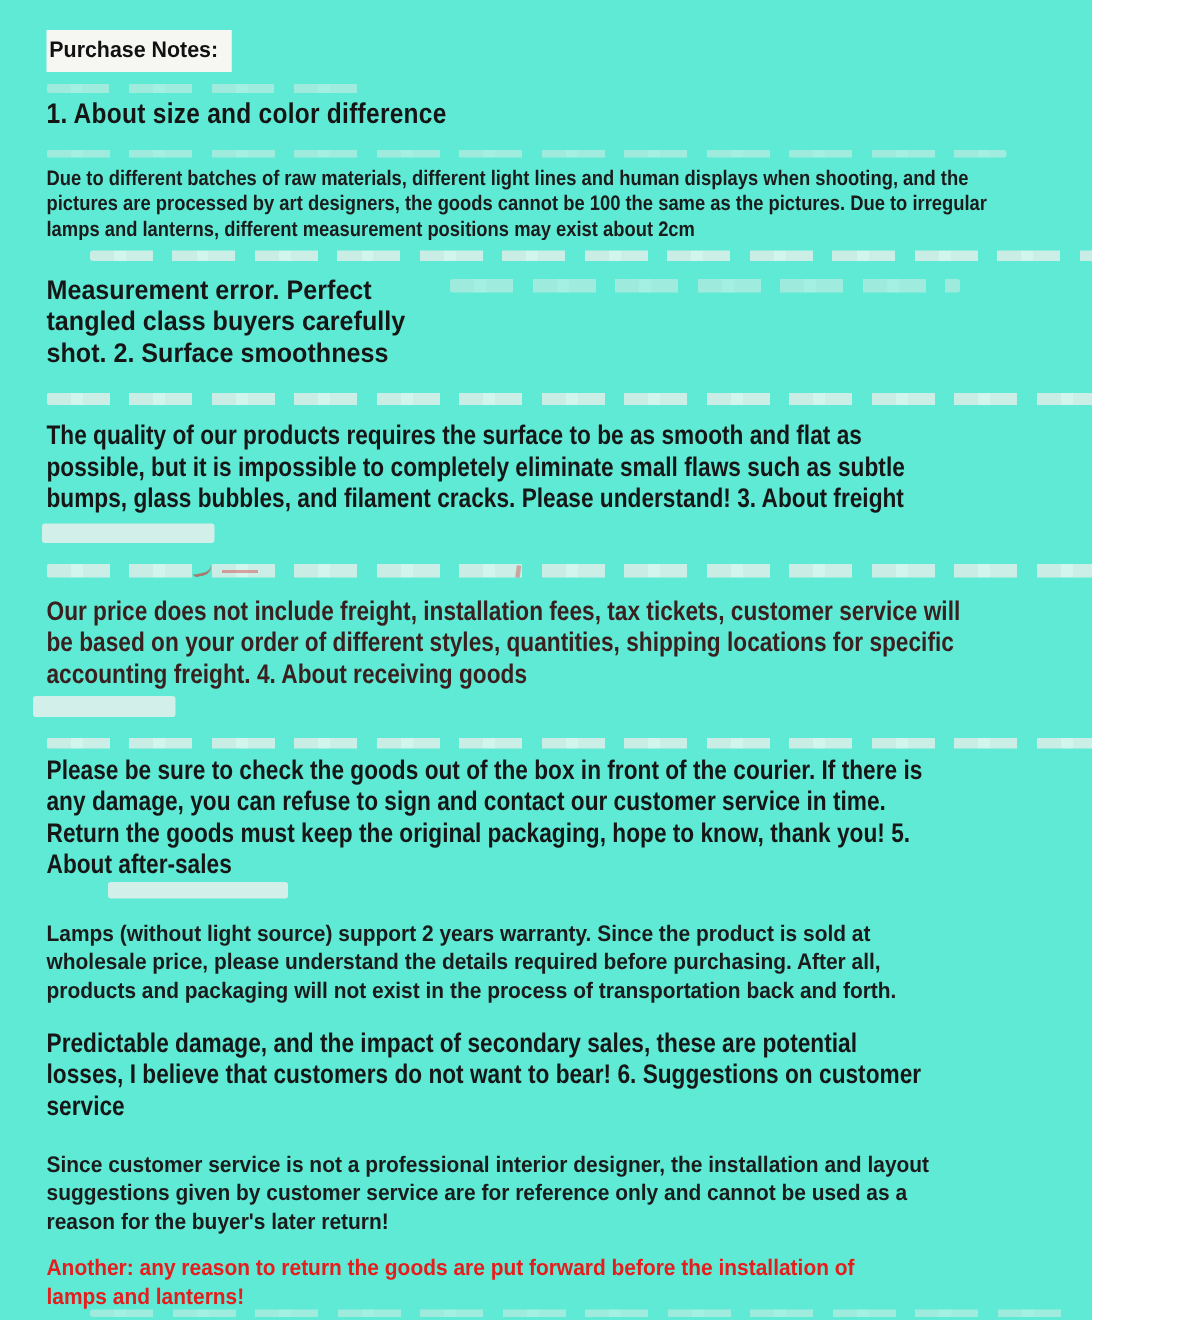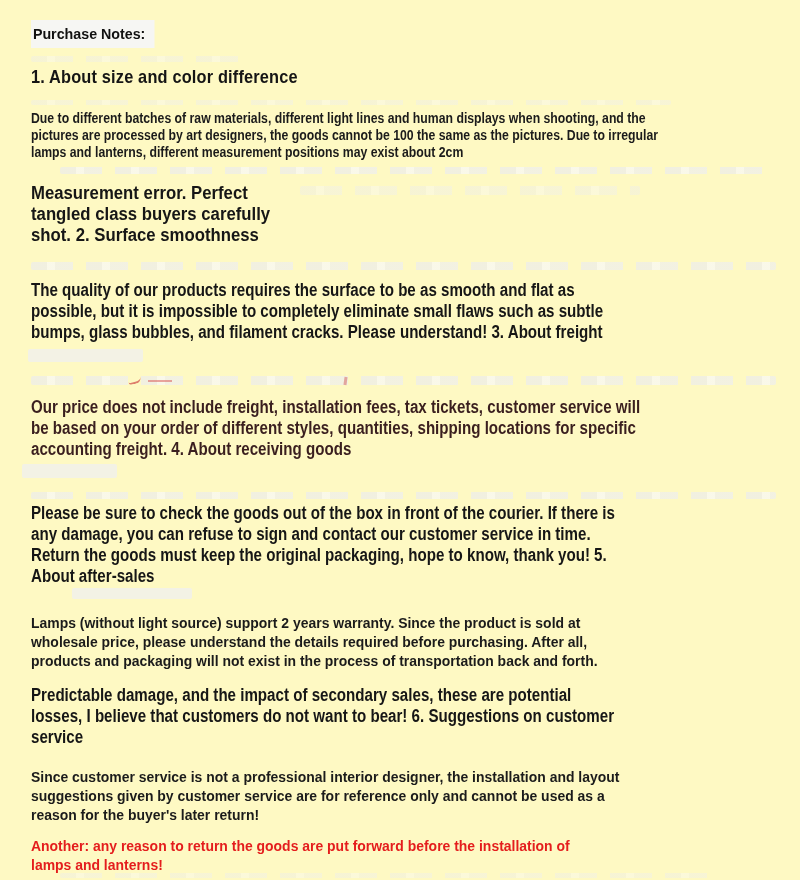--- a/index.html
+++ b/index.html
@@ -2,23 +2,23 @@
 <html><head>
 <meta charset="utf-8">
 <style>
   html, body {
     margin: 0;
     padding: 0;
     background: #ffffff;
   }
   .doc {
     position: relative;
-    width: 800px;
+    width: 728px;
     height: 880px;
-    background: #fef9c3;
+    background: #5eead4;
     overflow: hidden;
     font-family: "Liberation Sans", sans-serif;
     font-weight: bold;
     color: #1a1a1a;
   }
   .block {
     position: absolute;
     left: 31px;
     transform-origin: 0 0;
     white-space: nowrap;

